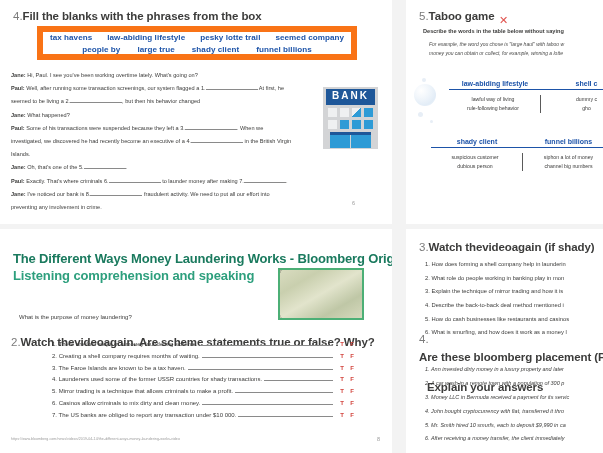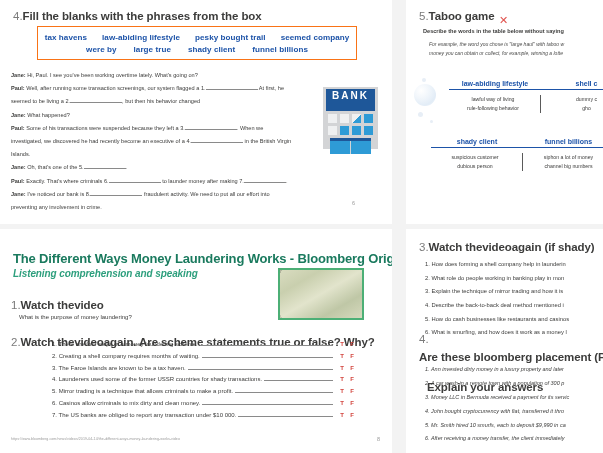--- a/index.html
+++ b/index.html
@@ -38,21 +38,21 @@
     letter-spacing: -0.1px;
   }
   .h-line { white-space: nowrap; }
   .u { }
 
   
   .wordbox {
     position: absolute;
     left: 37px; top: 26px;
     width: 320px; height: 34px;
-    border: 1px solid #f97316;
+    border: 6px solid #f97316;
     background: #fff;
     display: flex; flex-direction: column;
     align-items: center; justify-content: center;
     padding: 2px 6px;
   }
   .wordrow { display: flex; justify-content: center; gap: 15px; white-space: nowrap; }
   .wordrow span {
     color: #1d53a8;
     font-weight: 700;
     font-size: 8.1px;
@@ -75,21 +75,21 @@
   
   .bank {
     position: absolute; left: 323px; top: 87px;
     width: 55px; height: 62px;
     background: #d3d4d6;
     padding: 0;
   }
   .bank-top {
     background: #1e5799; color: #fff;
     font-size: 10px; font-weight: 700; letter-spacing: 2px;
-    text-align: center; height: 22px; line-height: 13px;
+    text-align: center; height: 16px; line-height: 13px;
     margin: 2px 3px 0 3px;
   }
   .bank-body { padding: 3px 5px 0 5px; }
   .bank-row { display: flex; gap: 3px; margin-bottom: 3px; }
   .bank-w { width: 9px; height: 9px; background: #eff0f1; }
   .bank-w.blue { background: #2e9bd6; }
   .bank-w.half { background: linear-gradient(135deg,#eff0f1 50%,#2e9bd6 50%); }
   .bank-door {
     margin: 1px 7px 0 7px; height: 16px; background: #2e9bd6;
     border-top: 3px solid #1e5799; display: flex;
@@ -134,21 +134,21 @@
   .dot { position: absolute; border-radius: 50%; background: #e7eef6; }
 
   
   .big-title {
     position: absolute; left: 13px; top: 22px;
     font-size: 13px; font-weight: 700; color: #1a7a5e;
     letter-spacing: -0.15px; white-space: nowrap;
   }
   .big-sub {
     position: absolute; left: 13px; top: 39px;
-    font-size: 10px; font-style: italic; font-weight: 700; color: #2d9f7d;
+    font-size: 13px; font-weight: 700; color: #2d9f7d;
     letter-spacing: -0.1px;
   }
   .money {
     position: absolute; left: 278px; top: 268px;
     width: 86px; height: 52px;
     background: #4caf76;
     padding: 2px;
   }
   .money-in {
     width: 100%; height: 100%;
@@ -192,25 +192,25 @@
   <div class="page page-tl">
 
     <div style="position:absolute;left:13px;top:10px;" class="h-line">
       <span class="h-num">4.</span><span class="h-txt">Fill the blanks with the phrases from the box</span>
     </div>
 
     <div class="wordbox">
       <div class="wordrow">
         <span>tax havens</span>
         <span>law-abiding lifestyle</span>
-        <span>pesky bought trail</span>
+        <span>pesky lotte trail</span>
         <span>seemed company</span>
       </div>
       <div class="wordrow r2">
-        <span>were by</span>
+        <span>people by</span>
         <span>large true</span>
         <span>shady client</span>
         <span>funnel billions</span>
       </div>
     </div>
 
     <div class="dlg">
       <p><b>Jane:</b>
         <span>Hi, Paul. I see you've been working overtime lately. What's going on?</span></p>
 
@@ -320,23 +320,20 @@
           <div>channel big numbers</div>
         </div>
       </div>
     </div>
   </div>
 
   <div class="page page-bl">
     <div class="big-title">The Different Ways Money Laundering Works - Bloomberg Originals</div>
     <div class="big-sub">Listening comprehension and speaking</div>
 
-    <div style="position:absolute;left:11px;top:70px;" class="h-line">
-      <span class="h-num">1.</span><span class="h-txt">Watch the </span><span class="h-txt u">video</span>
-    </div>
     <div style="position:absolute;left:19px;top:85px;" class="q-sub">What is the purpose of money laundering?</div>
 
     <div style="position:absolute;left:11px;top:107px;" class="h-line">
       <span class="h-num">2.</span><span class="h-txt">Watch the </span><span class="h-txt u">video</span><span class="h-txt"> again. Are scheme statements true or false? Why?</span>
     </div>
   </div>
 
   <div class="money">
       <div class="money-in"></div>
     </div>

